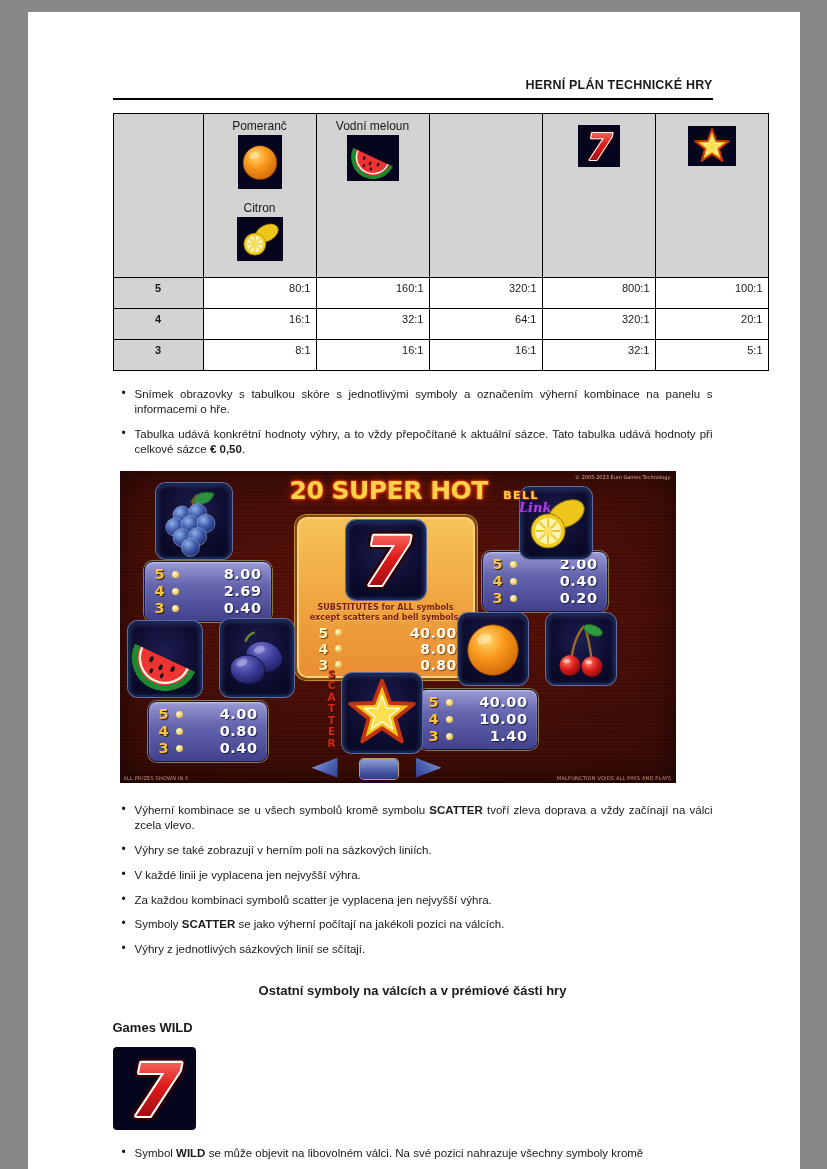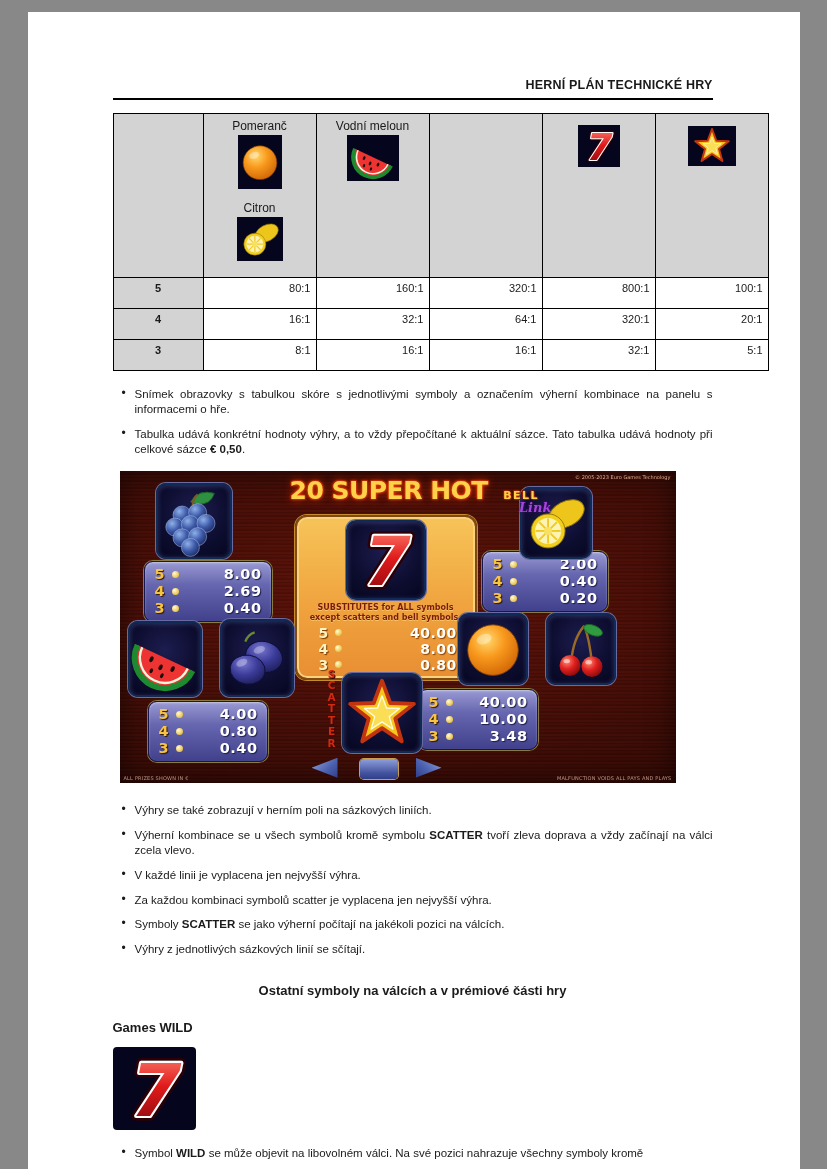--- a/index.html
+++ b/index.html
@@ -407,21 +407,21 @@
             <span class="pv">40.00</span>
           </div>
           <div class="pay-row">
             <span class="pc">4</span>
             <span class="pd"></span>
             <span class="pv">10.00</span>
           </div>
           <div class="pay-row">
             <span class="pc">3</span>
             <span class="pd"></span>
-            <span class="pv">3.48</span>
+            <span class="pv">1.40</span>
           </div>
         </div>
 
       <div class="tile" style="left:400px;top:16px;width:72px;height:72px">
           <svg viewBox="0 0 60 60" xmlns="http://www.w3.org/2000/svg" preserveAspectRatio="xMidYMid meet">
             <ellipse cx="39" cy="22" rx="17" ry="11" transform="rotate(-28 39 22)" fill="#eec51a" stroke="#8a7408" stroke-width="0.8"></ellipse>
             <circle cx="23" cy="37" r="15" fill="#f2cf1e" stroke="#8a7408" stroke-width="0.8"></circle>
             <circle cx="23" cy="37" r="11.5" fill="#fdf3b5"></circle>
             <g stroke="#eec823" stroke-width="1.6">
               <line x1="12.0" y1="37.0" x2="34.0" y2="37.0"></line>
@@ -483,22 +483,22 @@
 
       <div class="nav tri-l"></div>
       <div class="nav sq"></div>
       <div class="nav tri-r"></div>
 
       <div class="g-foot l">ALL PRIZES SHOWN IN €</div>
       <div class="g-foot r">MALFUNCTION VOIDS ALL PAYS AND PLAYS</div>
     </div>
 
     <ul class="blist tight">
+        <li><span>Výherní kombinace se u všech symbolů kromě symbolu </span><b>SCATTER</b><span> tvoří zleva doprava a vždy začínají na válci zcela vlevo.</span></li>
         <li><span>Výhry se také zobrazují v herním poli na sázkových liniích.</span></li>
-        <li><span>Výherní kombinace se u všech symbolů kromě symbolu </span><b>SCATTER</b><span> tvoří zleva doprava a vždy začínají na válci zcela vlevo.</span></li>
         <li><span>V každé linii je vyplacena jen nejvyšší výhra.</span></li>
         <li><span>Za každou kombinaci symbolů scatter je vyplacena jen nejvyšší výhra.</span></li>
         <li><span>Symboly </span><b>SCATTER</b><span> se jako výherní počítají na jakékoli pozici na válcích.</span></li>
         <li><span>Výhry z jednotlivých sázkových linií se sčítají.</span></li>
       </ul>
 
     <div class="center-head">Ostatní symboly na válcích a v prémiové části hry</div>
     <div class="wild-head">Games WILD</div>
     <div class="wild-big">
         <svg viewBox="0 0 60 60" xmlns="http://www.w3.org/2000/svg" preserveAspectRatio="xMidYMid meet">

